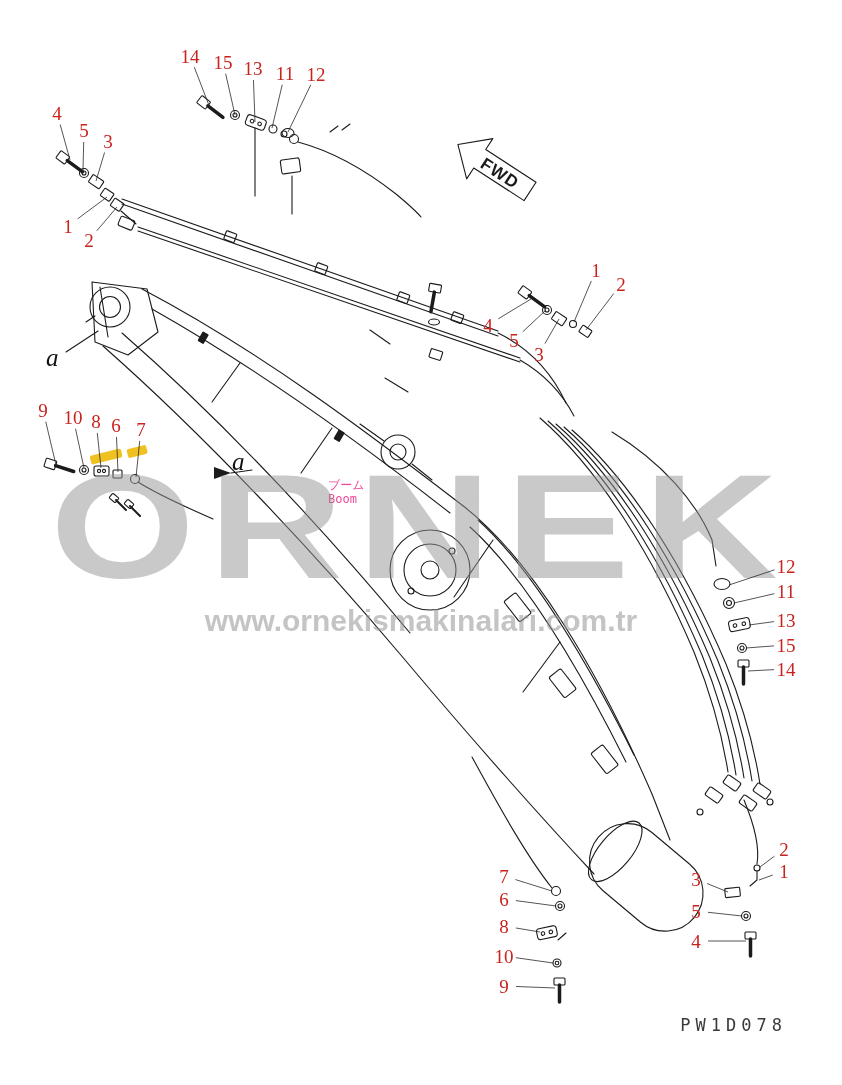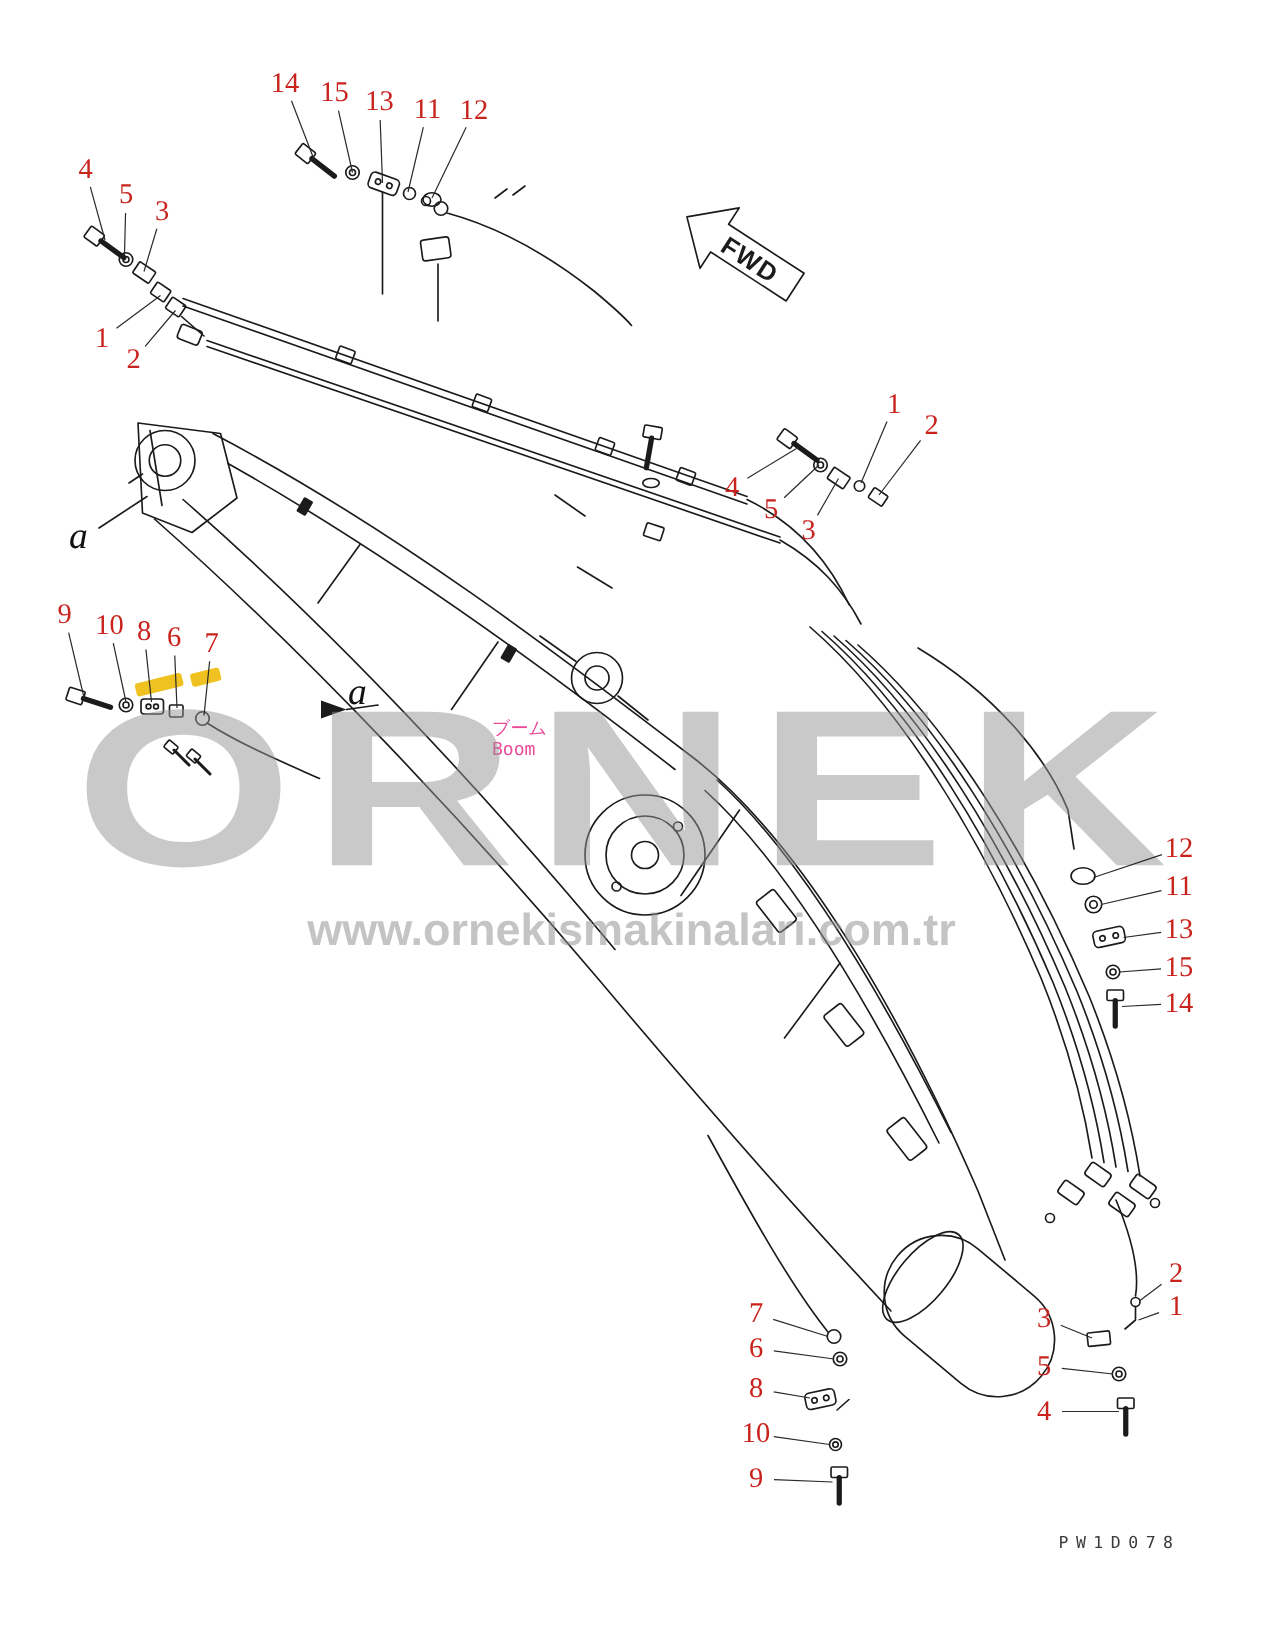--- a/index.html
+++ b/index.html
@@ -20,21 +20,21 @@
   .callout{position:absolute;transform:translate(-50%,-50%);
            font-family:"Liberation Serif",serif;font-size:19px;line-height:1;
            color:var(--callout-color,#c9231d);}
   .section-label{position:absolute;z-index:2;font-family:"Liberation Serif",serif;
                  font-style:italic;font-size:25px;color:#111;}
   #section-a-1{left:46px;top:344px;}
   #section-a-2{left:232px;top:448px;}
   .boom-label{position:absolute;left:328px;top:478px;z-index:2;
               font-family:"DejaVu Sans Mono",monospace;font-size:12px;line-height:14px;color:#ec4899;}
   .drawing-code{position:absolute;right:55px;bottom:50px;z-index:2;
-                font-family:"DejaVu Sans Mono",monospace;font-size:11px;
+                font-family:"DejaVu Sans Mono",monospace;font-size:17px;
                 letter-spacing:5px;color:#3a3a3a;}
 </style>
 </head>
 <body>
 
 <div id="stage">
 
   <svg id="diagram" width="842" height="1085" viewBox="0 0 842 1085">
     <g stroke="#1b1b1b" stroke-width="1.1" fill="none" stroke-linecap="round" stroke-linejoin="round">
 

